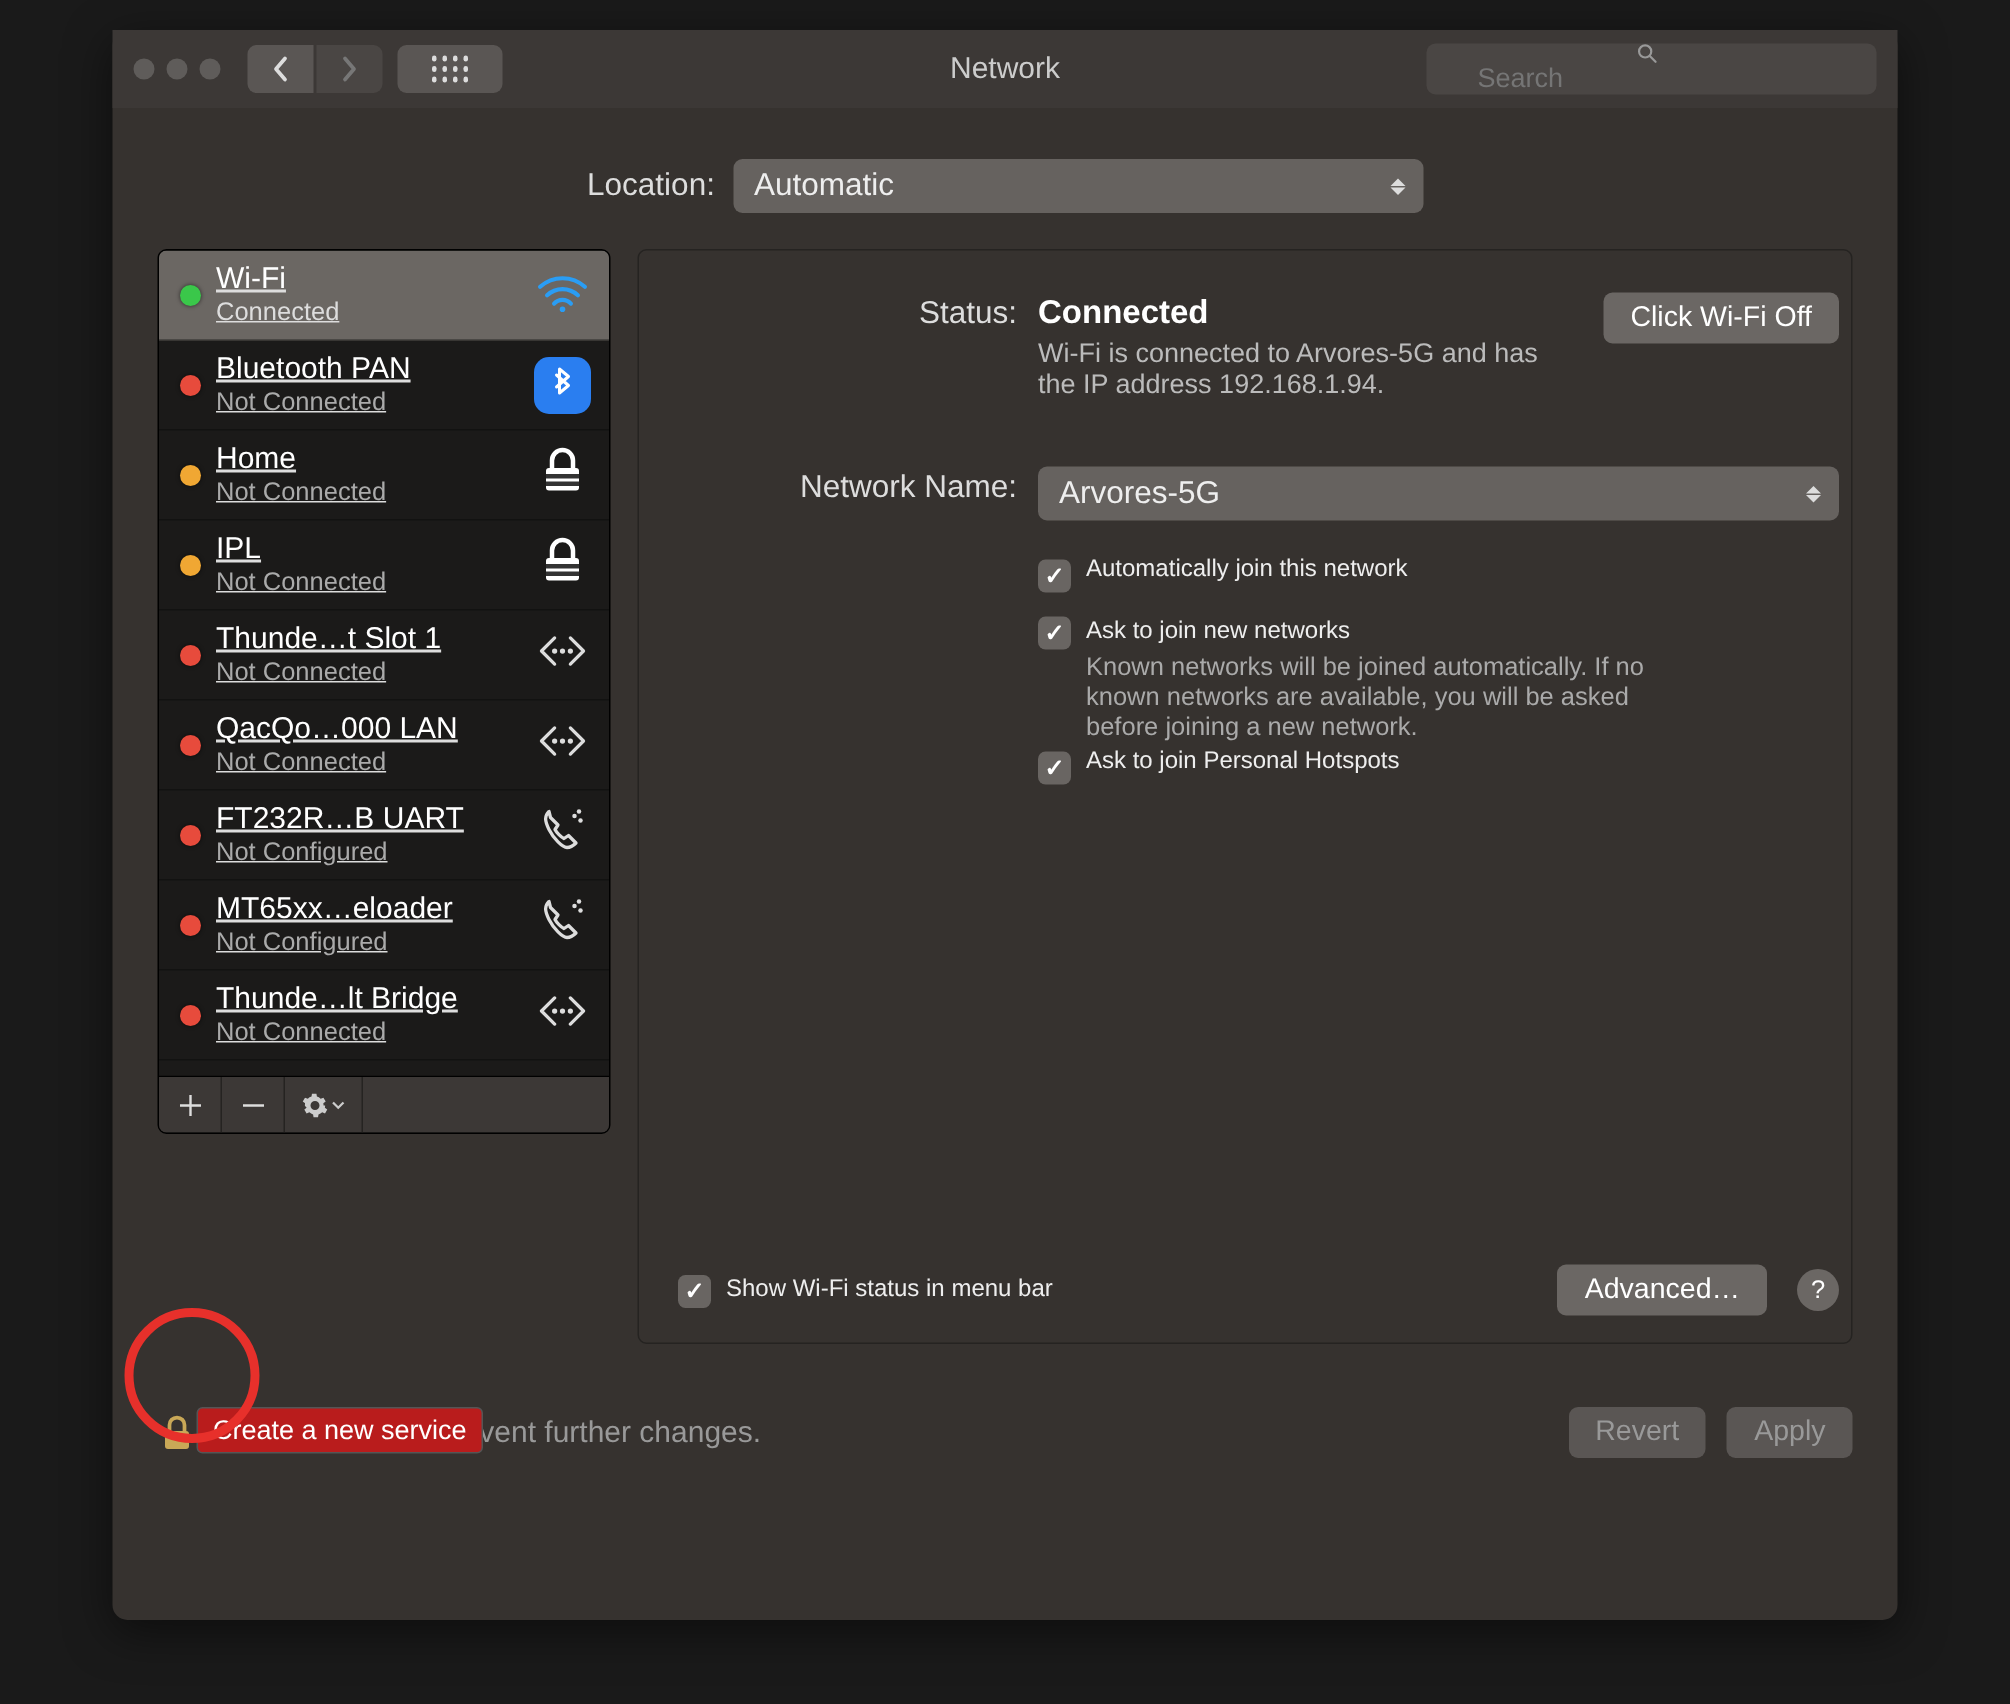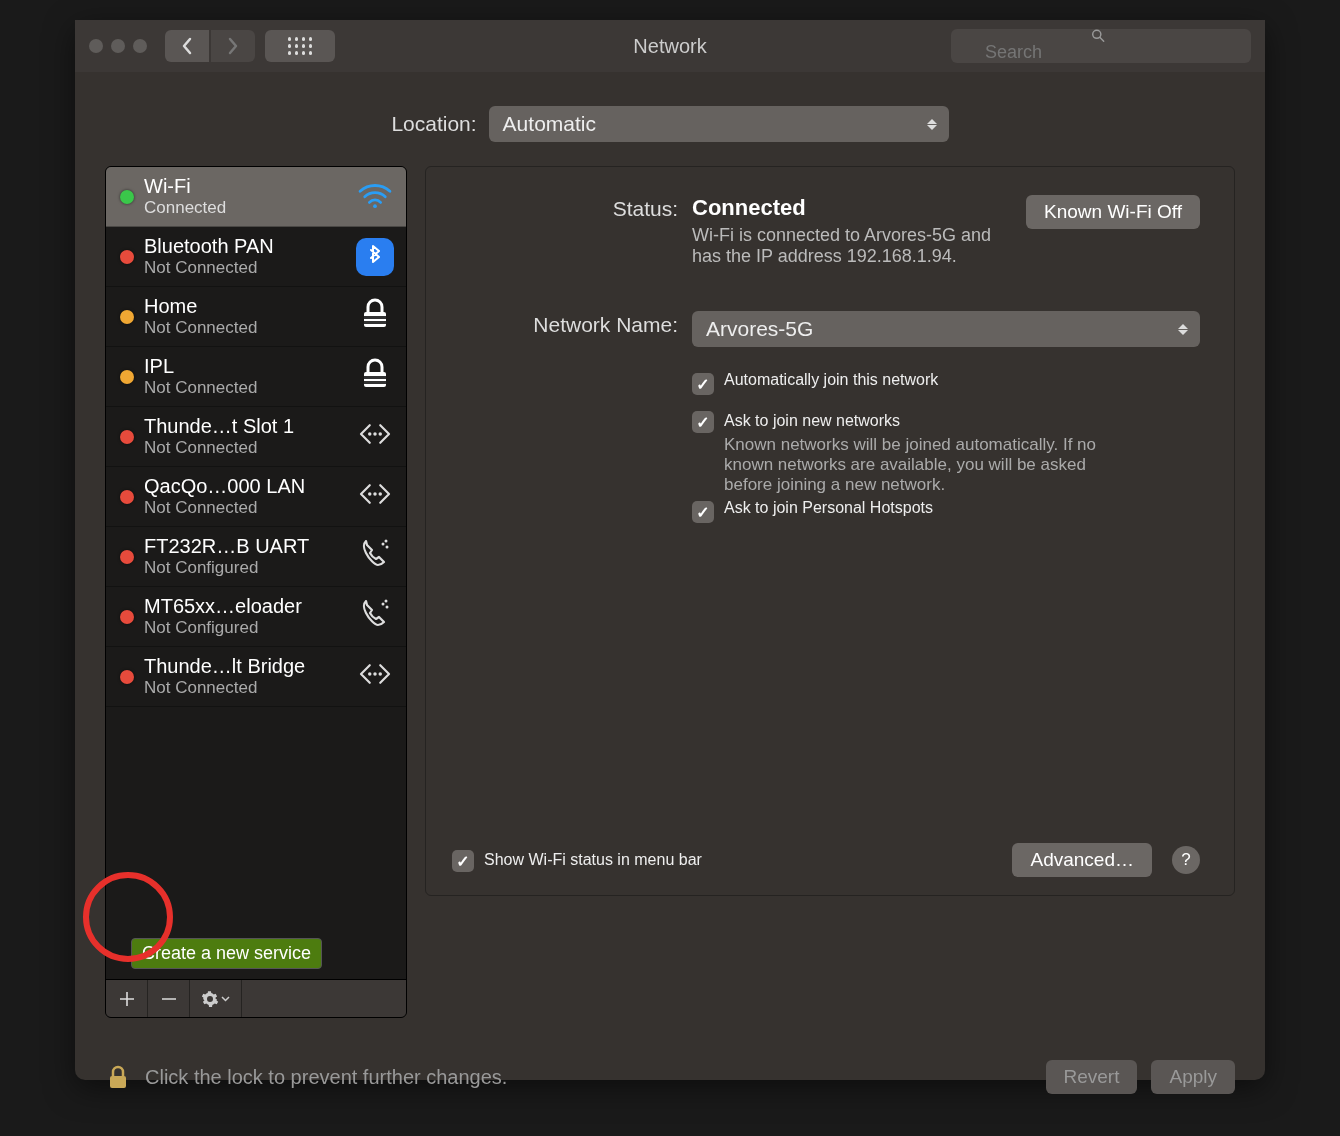--- a/index.html
+++ b/index.html
@@ -56,41 +56,41 @@
   padding:0 8px 0 14px; color:#eee; font-size:21px; position:relative; min-width:460px;
 }
 .select .stepper{margin-left:auto; display:flex; flex-direction:column; gap:1px; width:18px; align-items:center;}
 .stepper .tri{width:0;height:0;border-left:5px solid transparent;border-right:5px solid transparent;}
 .stepper .up{border-bottom:5px solid #ddd;}
 .stepper .down{border-top:5px solid #ddd;}
 
 .main-row{ display:flex; gap:18px; }
 .sidebar{
   width:302px; background:#1b1a19; border:1px solid #000; border-radius:6px;
-  display:flex; flex-direction:column; overflow:hidden; height:852px;
+  display:flex; flex-direction:column; overflow:hidden; height:590px;text-decoration:underline;
 }
 .svc-list{ flex:1; overflow:hidden;}
 .svc{
   display:flex; align-items:center; padding:8px 10px 8px 14px; gap:10px;
   border-bottom:1px solid rgba(0,0,0,0.3); cursor:default;
 }
 .svc.selected{ background:#6b6763;}
 .dot{width:14px;height:14px;border-radius:50%;flex-shrink:0;box-shadow:0 0 3px rgba(0,0,0,0.6);}
 .dot.green{background:#3ac74a;} .dot.red{background:#e74b3c;} .dot.orange{background:#f0a733;}
 .svc-text{flex:1;min-width:0;}
 .svc-name{color:#fff;font-size:20px;white-space:nowrap;overflow:hidden;text-overflow:ellipsis;}
 .svc-status{color:#aaa;font-size:17px;}
 .svc.selected .svc-status{color:#ddd;}
 .svc-icon{width:42px;height:42px;display:flex;align-items:center;justify-content:center;flex-shrink:0;}
 
 .sidebar-footer{ height:38px; background:#3c3836; display:flex; border-top:1px solid #000;}
 .sf-btn{width:42px;display:flex;align-items:center;justify-content:center;border-right:1px solid #252321;color:#ccc;font-size:22px;}
 
 .detail{
-  flex:1; background:#36322f; border:1px solid #252321; border-radius:6px; padding:28px 34px 18px 26px;
+  flex:1; background:#36322f; border:1px solid #252321; border-radius:6px; padding:28px 8px 18px 26px;
   height:730px; position:relative; display:flex; flex-direction:column;
 }
 .row{ display:flex; gap:14px; margin-bottom:14px;}
 .row .lbl{ width:226px; text-align:right; color:#ddd; font-size:21px; padding-top:2px;}
 .row .val{ flex:1; }
 .status-val{font-weight:600;font-size:22px;color:#fff;}
 .desc{color:#bbb;font-size:18px;margin-top:4px;max-width:420px;}
 .btn{
   background:#6b6764;border:none;border-radius:6px;color:#fff;font-size:19px;
   height:34px;padding:0 18px;cursor:default;display:inline-flex;align-items:center;justify-content:center;
@@ -107,21 +107,21 @@
 
 .footer{
   display:flex;align-items:center;gap:14px;padding:22px 30px 12px 30px;
 }
 .lock-icon{width:26px;height:26px;}
 .footer-text{color:#999;font-size:20px;}
 .footer .right{margin-left:auto;display:flex;gap:14px;justify-content:flex-end;}
 .btn.dim{background:#5a5654;color:#999;}
 
 .tooltip{
-  position:absolute;left:56px;top:918px;background:#4d7c0f;border:1px solid #555;border-radius:4px;
+  position:absolute;left:56px;top:918px;background:#b91c1c;border:1px solid #555;border-radius:4px;
   padding:4px 10px;color:#fff;font-size:18px;z-index:20;
 }
 .red-circle{
   position:absolute;left:8px;top:852px;width:90px;height:90px;border:6px solid #e7302b;border-radius:50%;z-index:25;pointer-events:none;
 }
 
 
 .wifi-icon svg{width:38px;height:28px;}
 .bt-icon{width:38px;height:38px;border-radius:10px;background:#2a7ef0;display:flex;align-items:center;justify-content:center;}
 .lock-svg{width:34px;height:34px;}
@@ -353,21 +353,21 @@
       </div>
 
       <div class="detail">
         <div class="row">
           <div class="lbl">Status:</div>
           <div class="val">
             <span class="status-val">Connected</span>
             <div class="desc">Wi-Fi is connected to Arvores-5G and has the IP address 192.168.1.94.</div>
           </div>
           <div style="margin-left:auto;">
-            <button class="btn">Known Wi-Fi Off</button>
+            <button class="btn">Click Wi-Fi Off</button>
           </div>
         </div>
 
         <div class="row" style="margin-top:30px;">
           <div class="lbl">Network Name:</div>
           <div class="val">
             <div class="select" style="min-width:430px;">
               <span>Arvores-5G</span>
               <span class="stepper">
                   <span class="tri up"></span>

